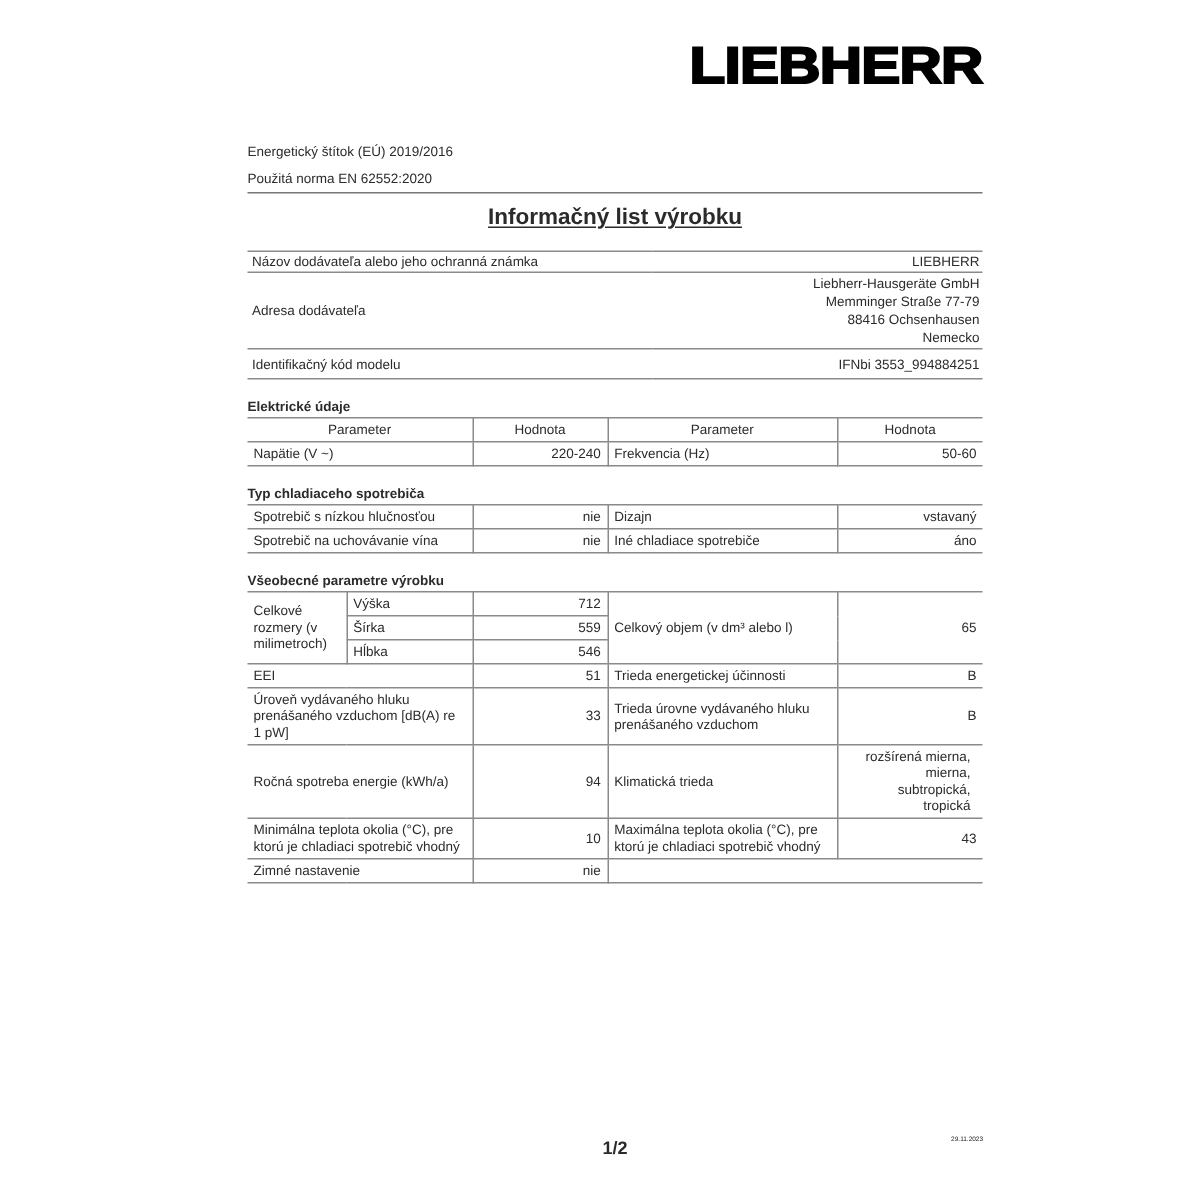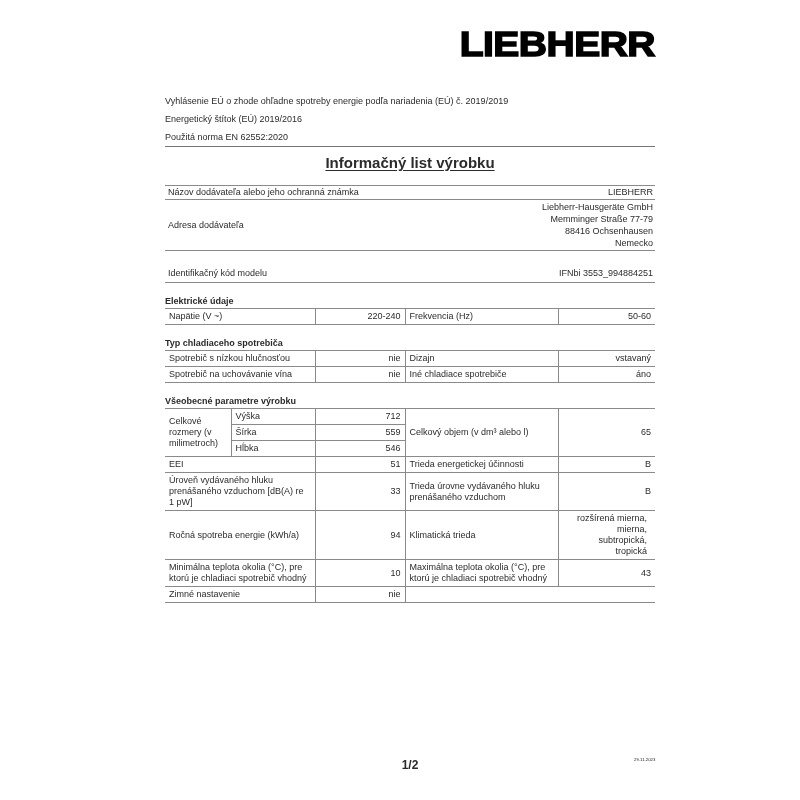--- a/index.html
+++ b/index.html
@@ -43,21 +43,21 @@
   }
   
   table { width:100%; border-collapse:collapse; table-layout:fixed; font-size:9px; }
   td, th { line-height:11px; vertical-align:middle; font-weight:normal; }
   
   .plain { margin-top:15px; border-top:1px solid #8a8a8a; border-bottom:1px solid #8a8a8a; }
   .plain td { padding:1px 2px 1px 3px;margin-left:44px; }
   .plain tr + tr td { border-top:1px solid #8a8a8a; }
   .plain .val { text-align:right; }
   .plain .addr-line { line-height:12px; }
-  .plain .row-id td { padding-top:17px; padding-bottom:3px; }
+  .plain .row-id td { padding-top:5px; padding-bottom:3px; }
   
   .sec-heading { font-weight:bold; font-size:9px; line-height:11px; margin-top:13px; margin-bottom:1px; }
   
   .grid { border-top:1px solid #8a8a8a; border-bottom:1px solid #8a8a8a; border-left:hidden; border-right:hidden; }
   .grid td, .grid th { border:1px solid #8a8a8a; padding:2px 4px; height:16px; }
   .grid .c { text-align:right; }
   .grid th { text-align:center; }
   .grid td { text-align:left; }
   .grid .climate { padding-left:8px; padding-right:8px; }
   
@@ -74,21 +74,20 @@
 </head>
 <body>
 
 <div class="page">
 
   <div class="logo-row">
     <span class="logo-text">LIEBHERR</span>
   </div>
 
   <div class="intro">
-    <div class="intro-line">Vyhlásenie EÚ o zhode ohľadne spotreby energie podľa nariadenia (EÚ) č. 2019/2019</div>
     <div class="intro-line">Energetický štítok (EÚ) 2019/2016</div>
     <div class="intro-line">Použitá norma EN 62552:2020</div>
   </div>
 
   <div class="rule"></div>
 
   <div class="doc-title">Informačný list výrobku</div>
 
   <table class="plain">
     <colgroup>
@@ -118,20 +117,26 @@
 
   <div class="sec-heading">Elektrické údaje</div>
   <table class="grid">
     <colgroup>
         <col style="width:150px">
         <col style="width:90px">
         <col style="width:153px">
         <col style="width:97px">
       </colgroup>
     <tbody>
+        <tr>
+      <th>Parameter</th>
+      <th>Hodnota</th>
+      <th>Parameter</th>
+      <th>Hodnota</th>
+    </tr>
     <tr>
       <td>Napätie (V ~)</td>
       <td class="c">220-240</td>
       <td>Frekvencia (Hz)</td>
       <td class="c">50-60</td>
     </tr>
   </tbody>
     </table>
 
   <div class="sec-heading">Typ chladiaceho spotrebiča</div>

